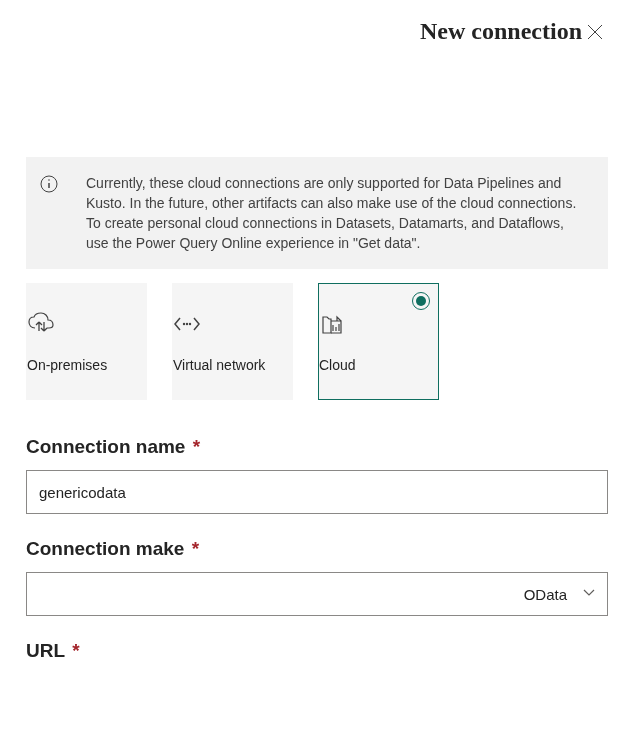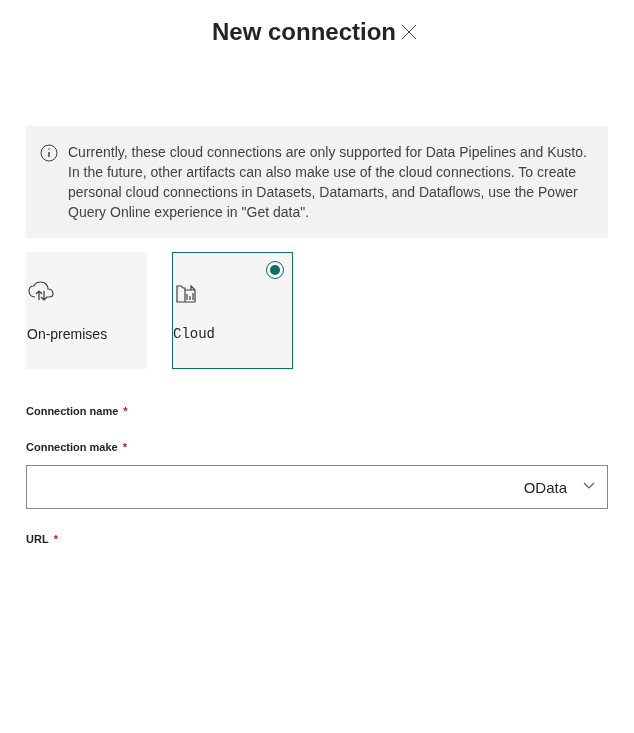--- a/index.html
+++ b/index.html
@@ -6,41 +6,42 @@
     body {
       font-family: "Segoe UI", -apple-system, BlinkMacSystemFont, sans-serif;
       background: #fff;
       width: 634px;
       height: 733px;
       padding: 18px 26px;
       color: #242424;
     }
     .header {
       display: flex;
-      justify-content: center;
-      align-items: center;
-      margin-bottom: 80px;
+      justify-content: flex-end;
+      align-items: center;
+      margin-bottom: 112px;
+      font-family: Liberation Serif, serif;
     }
     .title {
       font-size: 24px;
       font-weight: 600;
       color: #242424;
     }
     .close-btn {
       cursor: pointer;
       padding: 4px;
       display: flex;
       align-items: center;
       color: #424242;
     }
     .info-box {
       background: #f2f2f2;
       padding: 16px 18px 16px 14px;
       display: flex;
-      gap: 10px;
+      gap: 28px;
       margin-bottom: 14px;
     }
     .info-icon {
       flex-shrink: 0;
       width: 18px;
       height: 18px;
       margin-top: 2px;
       color: #424242;
     }
     .info-text {
@@ -62,21 +63,20 @@
       align-items: flex-start;
       justify-content: center;
       gap: 18px;
       cursor: pointer;
       position: relative;
       border: 1px solid transparent;
     }
     .conn-card.selected {
       border: 1px solid #0f6e5f;
       background: #f5f5f5;
-      font-family: Liberation Mono, monospace;
     }
     .conn-card .card-icon {
       height: 28px;
       display: flex;
       align-items: center;
       color: #424242;
     }
     .conn-card .card-label {
       font-size: 14px;
       color: #242424;
@@ -99,21 +99,21 @@
       content: "";
       width: 10px;
       height: 10px;
       border-radius: 50%;
       background: #0f6e5f;
     }
     .form-group {
       margin-bottom: 24px;
     }
     .form-label {
-      font-size: 11px;
+      font-size: 19px;
       font-weight: 600;
       color: #242424;
       margin-bottom: 12px;
       display: block;
     }
     .required {
       color: #a4262c;
       margin-left: 2px;
     }
     .text-input {
@@ -181,20 +181,32 @@
     <div class="card-icon">
       <svg width="30" height="24" viewBox="0 0 30 24" fill="none" stroke="currentColor" stroke-width="1.2">
         <path d="M8 16 C4 16 2 13 2 10 C2 7 4 5 7 5 C8 2 11 1 14 1 C18 1 21 4 21 8 C24 8 26 10 26 13 C26 15 24 16 22 16 L20 16"></path>
         <path d="M12 10 L12 19 M12 10 L9 13 M12 10 L15 13" stroke-width="1.3"></path>
         <path d="M17 19 L17 10 M17 19 L14 16 M17 19 L20 16" stroke-width="1.3"></path>
       </svg>
     </div>
     <div class="card-label">On-premises</div>
   </div>
 
+  <div class="conn-card">
+    <div class="card-icon">
+      <svg width="28" height="20" viewBox="0 0 28 20" fill="none" stroke="currentColor" stroke-width="1.5">
+        <polyline points="7,4 2,10 7,16"></polyline>
+        <polyline points="21,4 26,10 21,16"></polyline>
+        <circle cx="11" cy="10" r="1.2" fill="currentColor" stroke="none"></circle>
+        <circle cx="14" cy="10" r="1.2" fill="currentColor" stroke="none"></circle>
+        <circle cx="17" cy="10" r="1.2" fill="currentColor" stroke="none"></circle>
+      </svg>
+    </div>
+    <div class="card-label">Virtual network</div>
+  </div>
 
   <div class="conn-card selected">
     <div class="radio-indicator"></div>
     <div class="card-icon">
       <svg width="30" height="26" viewBox="0 0 30 26" fill="none" stroke="currentColor" stroke-width="1.2">
         <path d="M4 8 L4 22 L12 22 L12 8 L10 8 L8 6 L4 6 Z"></path>
         <path d="M12 10 L22 10 L22 22 L12 22"></path>
         <path d="M18 10 L18 6 L22 10" fill="none"></path>
         <line x1="14" y1="14" x2="14" y2="20"></line>
         <line x1="17" y1="16" x2="17" y2="20"></line>
@@ -202,20 +214,21 @@
       </svg>
     </div>
     <div class="card-label">Cloud</div>
   </div>
 </div>
 
 <div class="form-group">
   <label class="form-label">
     <span>Connection name</span><span class="required"> *</span>
   </label>
+  <input type="text" class="text-input" value="genericodata" style="">
 </div>
 
 <div class="form-group">
   <label class="form-label">
     <span>Connection make</span><span class="required"> *</span>
   </label>
   <div class="select-wrapper">
     <button type="button" class="select-input">OData</button>
     <span class="chevron">
       <svg width="14" height="14" viewBox="0 0 14 14" fill="none" stroke="currentColor" stroke-width="1.2">

